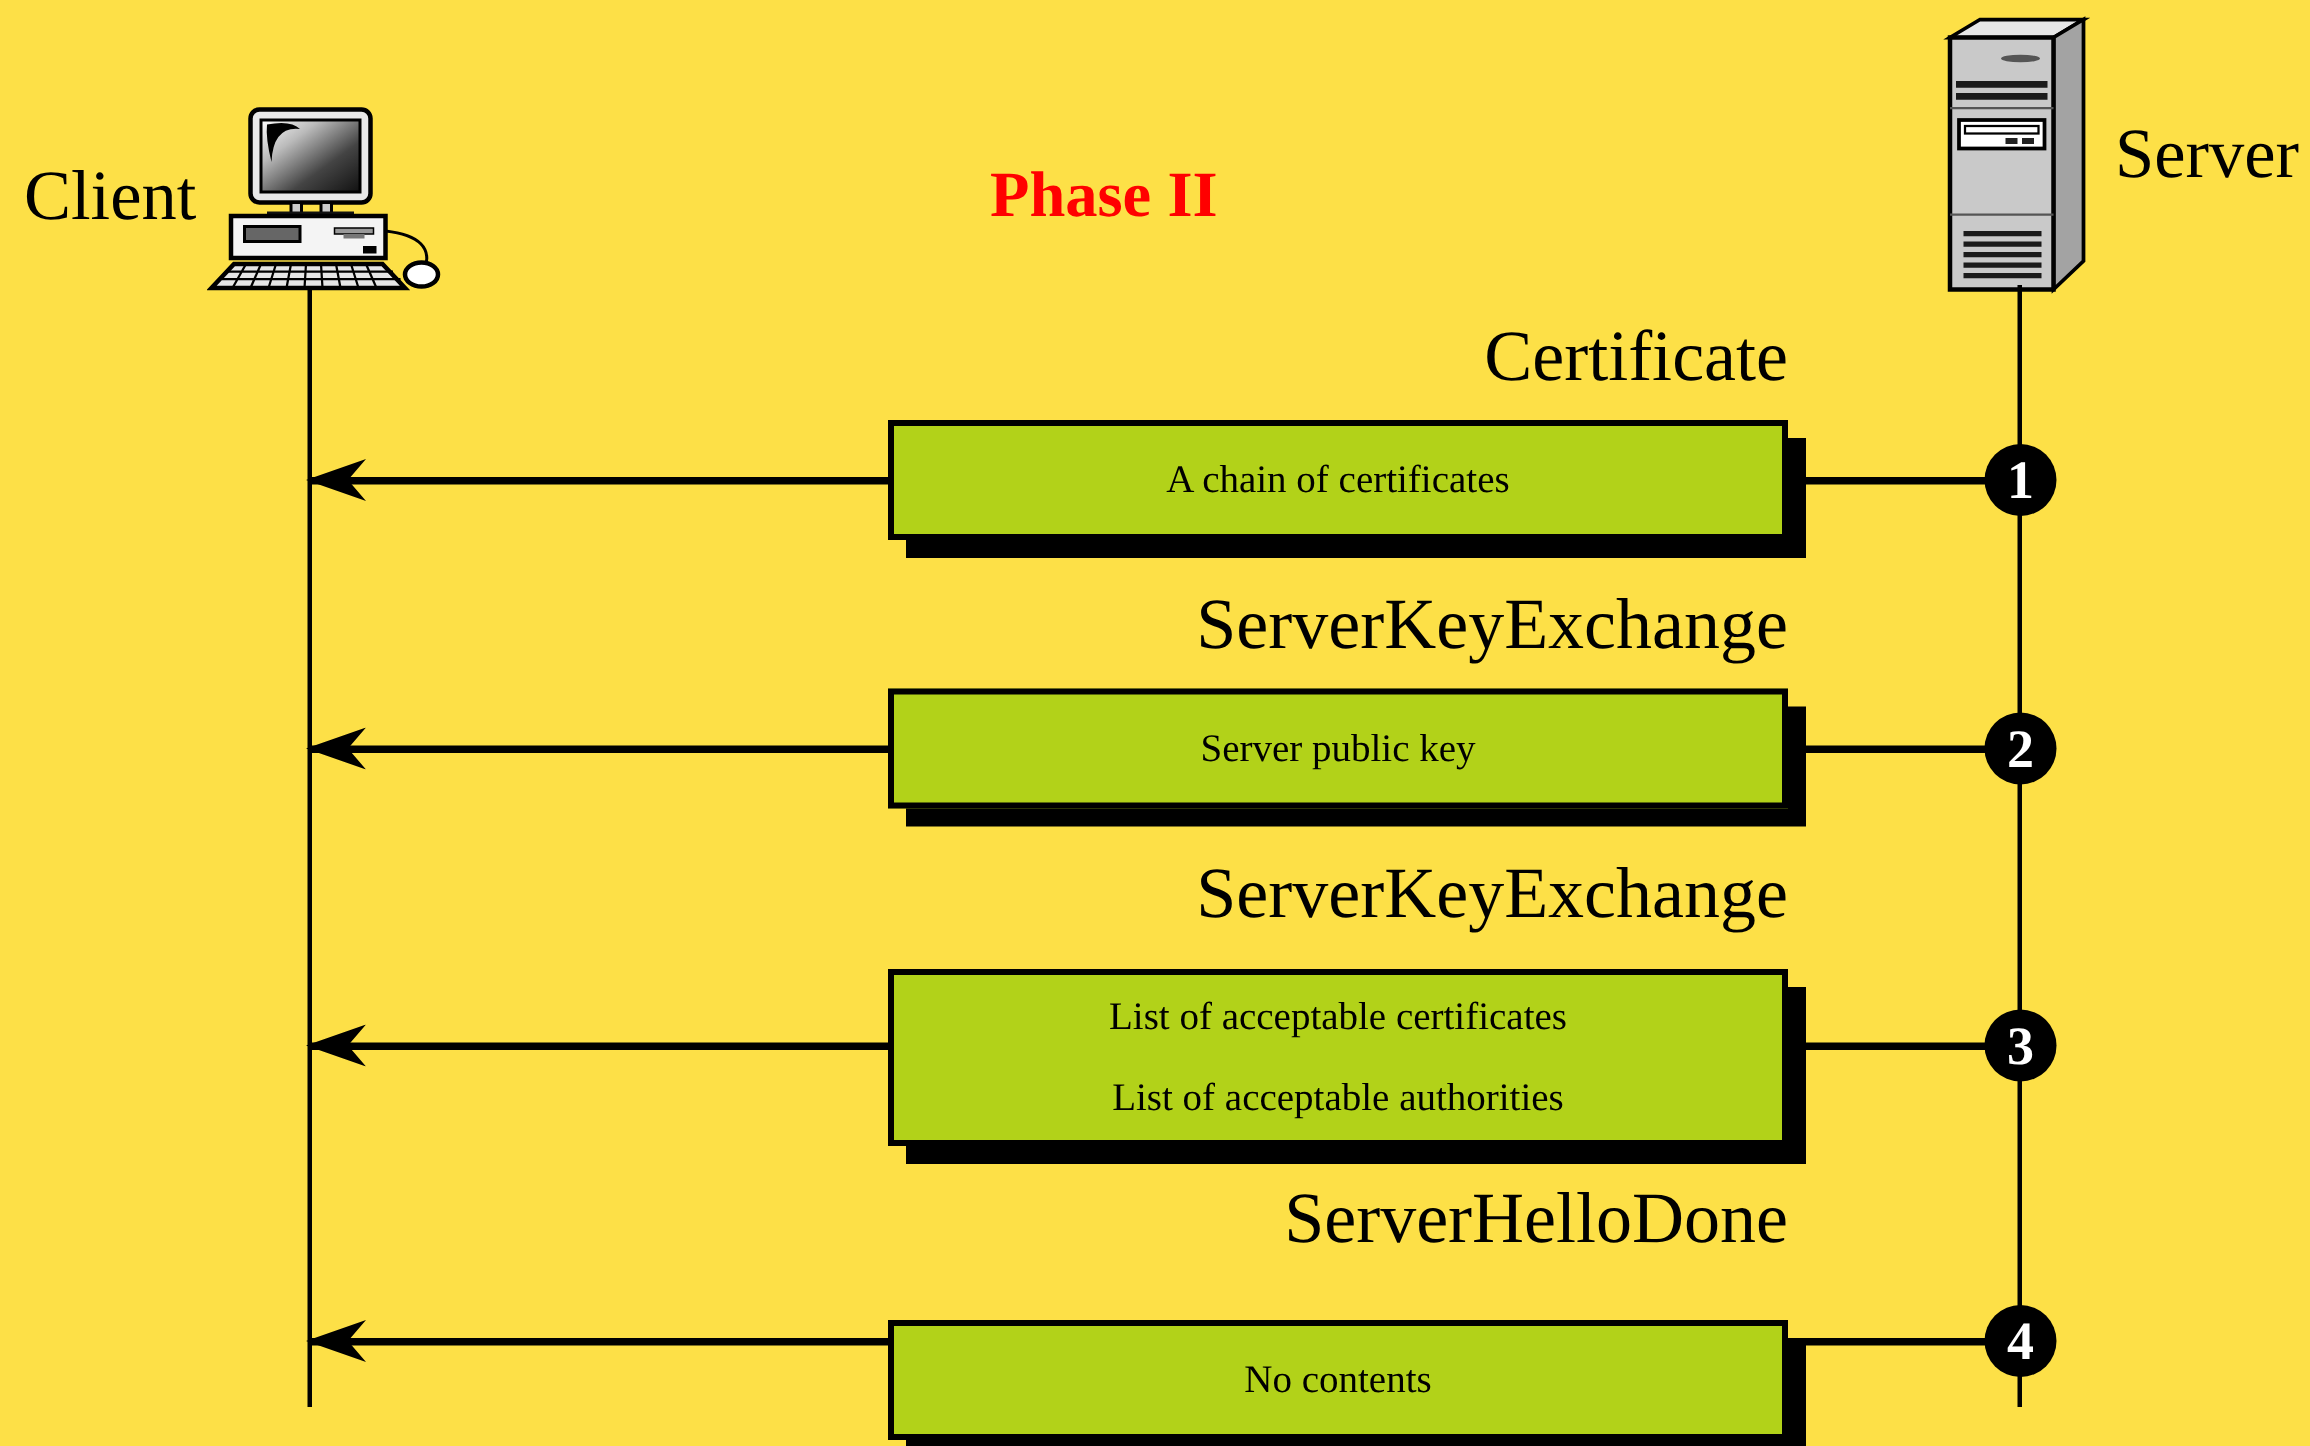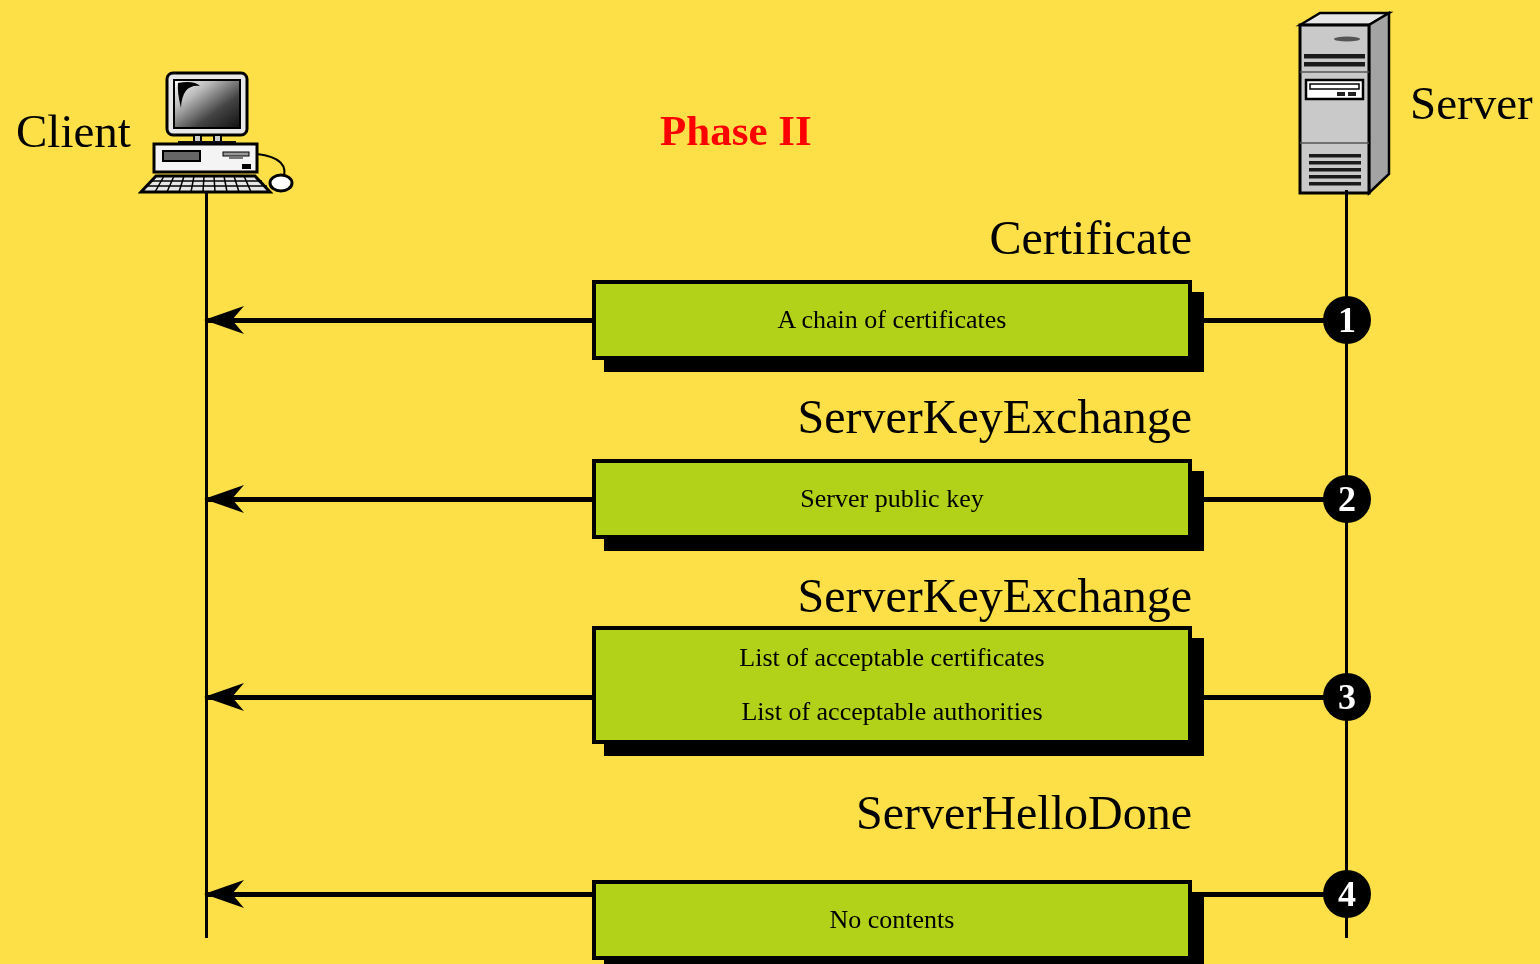--- a/index.html
+++ b/index.html
@@ -75,21 +75,21 @@
   .row1-arrow{top:306px;}
   .row1-circle{top:296px;}
   
   .row2-label{top:395px;}
   .row2-box{top:459px;height:80px;}
   .row2-line{top:497px;}
   .row2-arrow{top:485px;}
   .row2-circle{top:475px;}
   
   .row3-label{top:574px;}
-  .row3-box{top:626px;height:118px;}
+  .row3-box{top:646px;height:118px;}
   .row3-line{top:695px;}
   .row3-arrow{top:683px;}
   .row3-circle{top:673px;}
   
   .row4-label{top:791px;}
   .row4-box{top:880px;height:80px;}
   .row4-line{top:892px;}
   .row4-arrow{top:880px;}
   .row4-circle{top:870px;}
 

